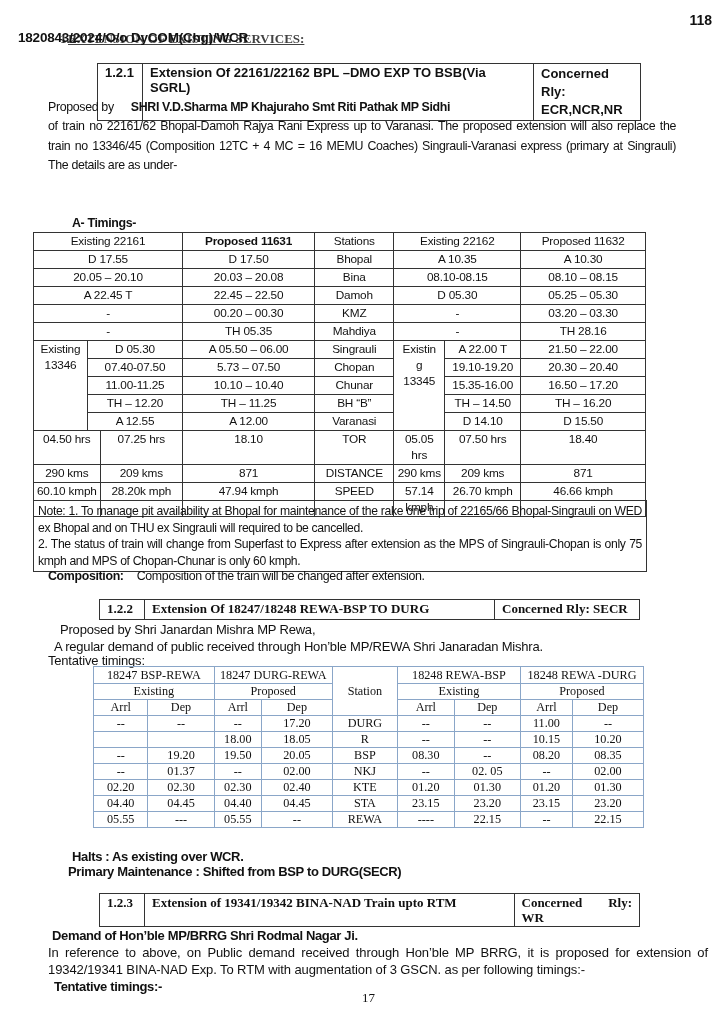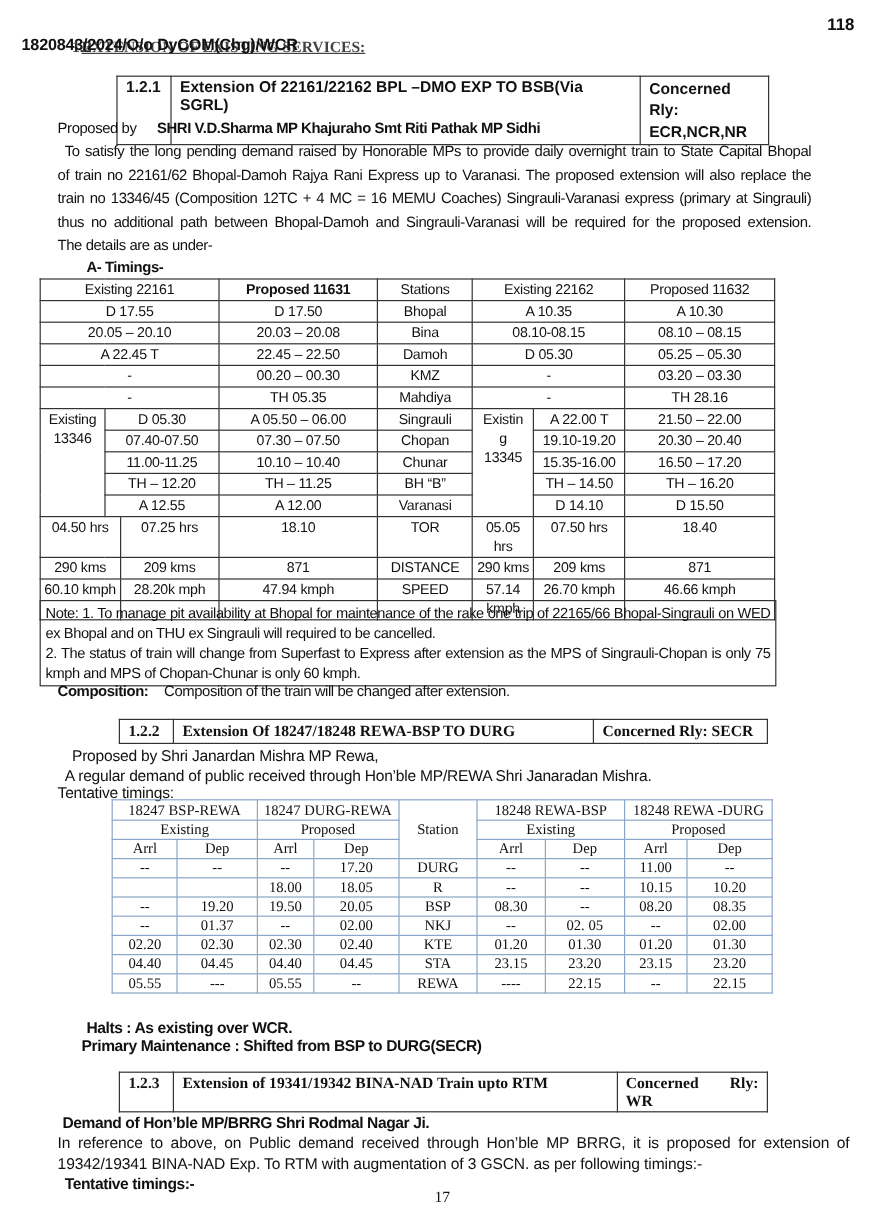--- a/index.html
+++ b/index.html
@@ -50,24 +50,22 @@
   </tr>
 </tbody>
   </table>
 
 <div class="para" style="left:48px; top:98px; width:620px;">
   <span>Proposed by</span>
   <span class="bold" style="margin-left:14px;">SHRI V.D.Sharma MP Khajuraho    Smt Riti Pathak MP Sidhi</span>
 </div>
 
 <div class="para" style="left:48px; top:117px; width:628px;">
-  <div style="padding-left:6px; text-align:justify; text-align-last:justify;">To satisfy the long pending demand raised by Honorable MPs to provide daily overnight train to State Capital Bhopal</div>
   <div style="text-align-last:justify;">of train no 22161/62 Bhopal-Damoh Rajya Rani Express up to Varanasi. The proposed extension will also replace the</div>
   <div style="text-align-last:justify;">train no 13346/45 (Composition 12TC + 4 MC = 16 MEMU Coaches) Singrauli-Varanasi express (primary at Singrauli)</div>
-  <div style="text-align-last:justify;">thus no additional path between Bhopal-Damoh and Singrauli-Varanasi will be required for the proposed extension.</div>
   <div>The details are as under-</div>
 </div>
 <div class="para bold" style="left:72px; top:214px;">A-  Timings-</div>
 
 <table class="t1">
   <colgroup>
     <col style="width:46px">
       <col style="width:12px">
       <col style="width:78px">
     <col style="width:125px">
@@ -124,21 +122,21 @@
     <td rowspan="5" style="width:46px; word-spacing:40px;">Existing 13346</td>
     <td colspan="2">D 05.30</td>
     <td>A 05.50 – 06.00</td>
     <td>Singrauli</td>
     <td rowspan="5" style="word-spacing:40px;">Existin g 13345</td>
     <td>A 22.00 T</td>
     <td>21.50 – 22.00</td>
   </tr>
   <tr>
     <td colspan="2">07.40-07.50</td>
-    <td>07.30 – 07.50</td>
+    <td>5.73 – 07.50</td>
     <td>Chopan</td>
     <td>19.10-19.20</td>
     <td>20.30 – 20.40</td>
   </tr>
   <tr>
     <td colspan="2">11.00-11.25</td>
     <td>10.10 – 10.40</td>
     <td>Chunar</td>
     <td>15.35-16.00</td>
     <td>16.50 – 17.20</td>

